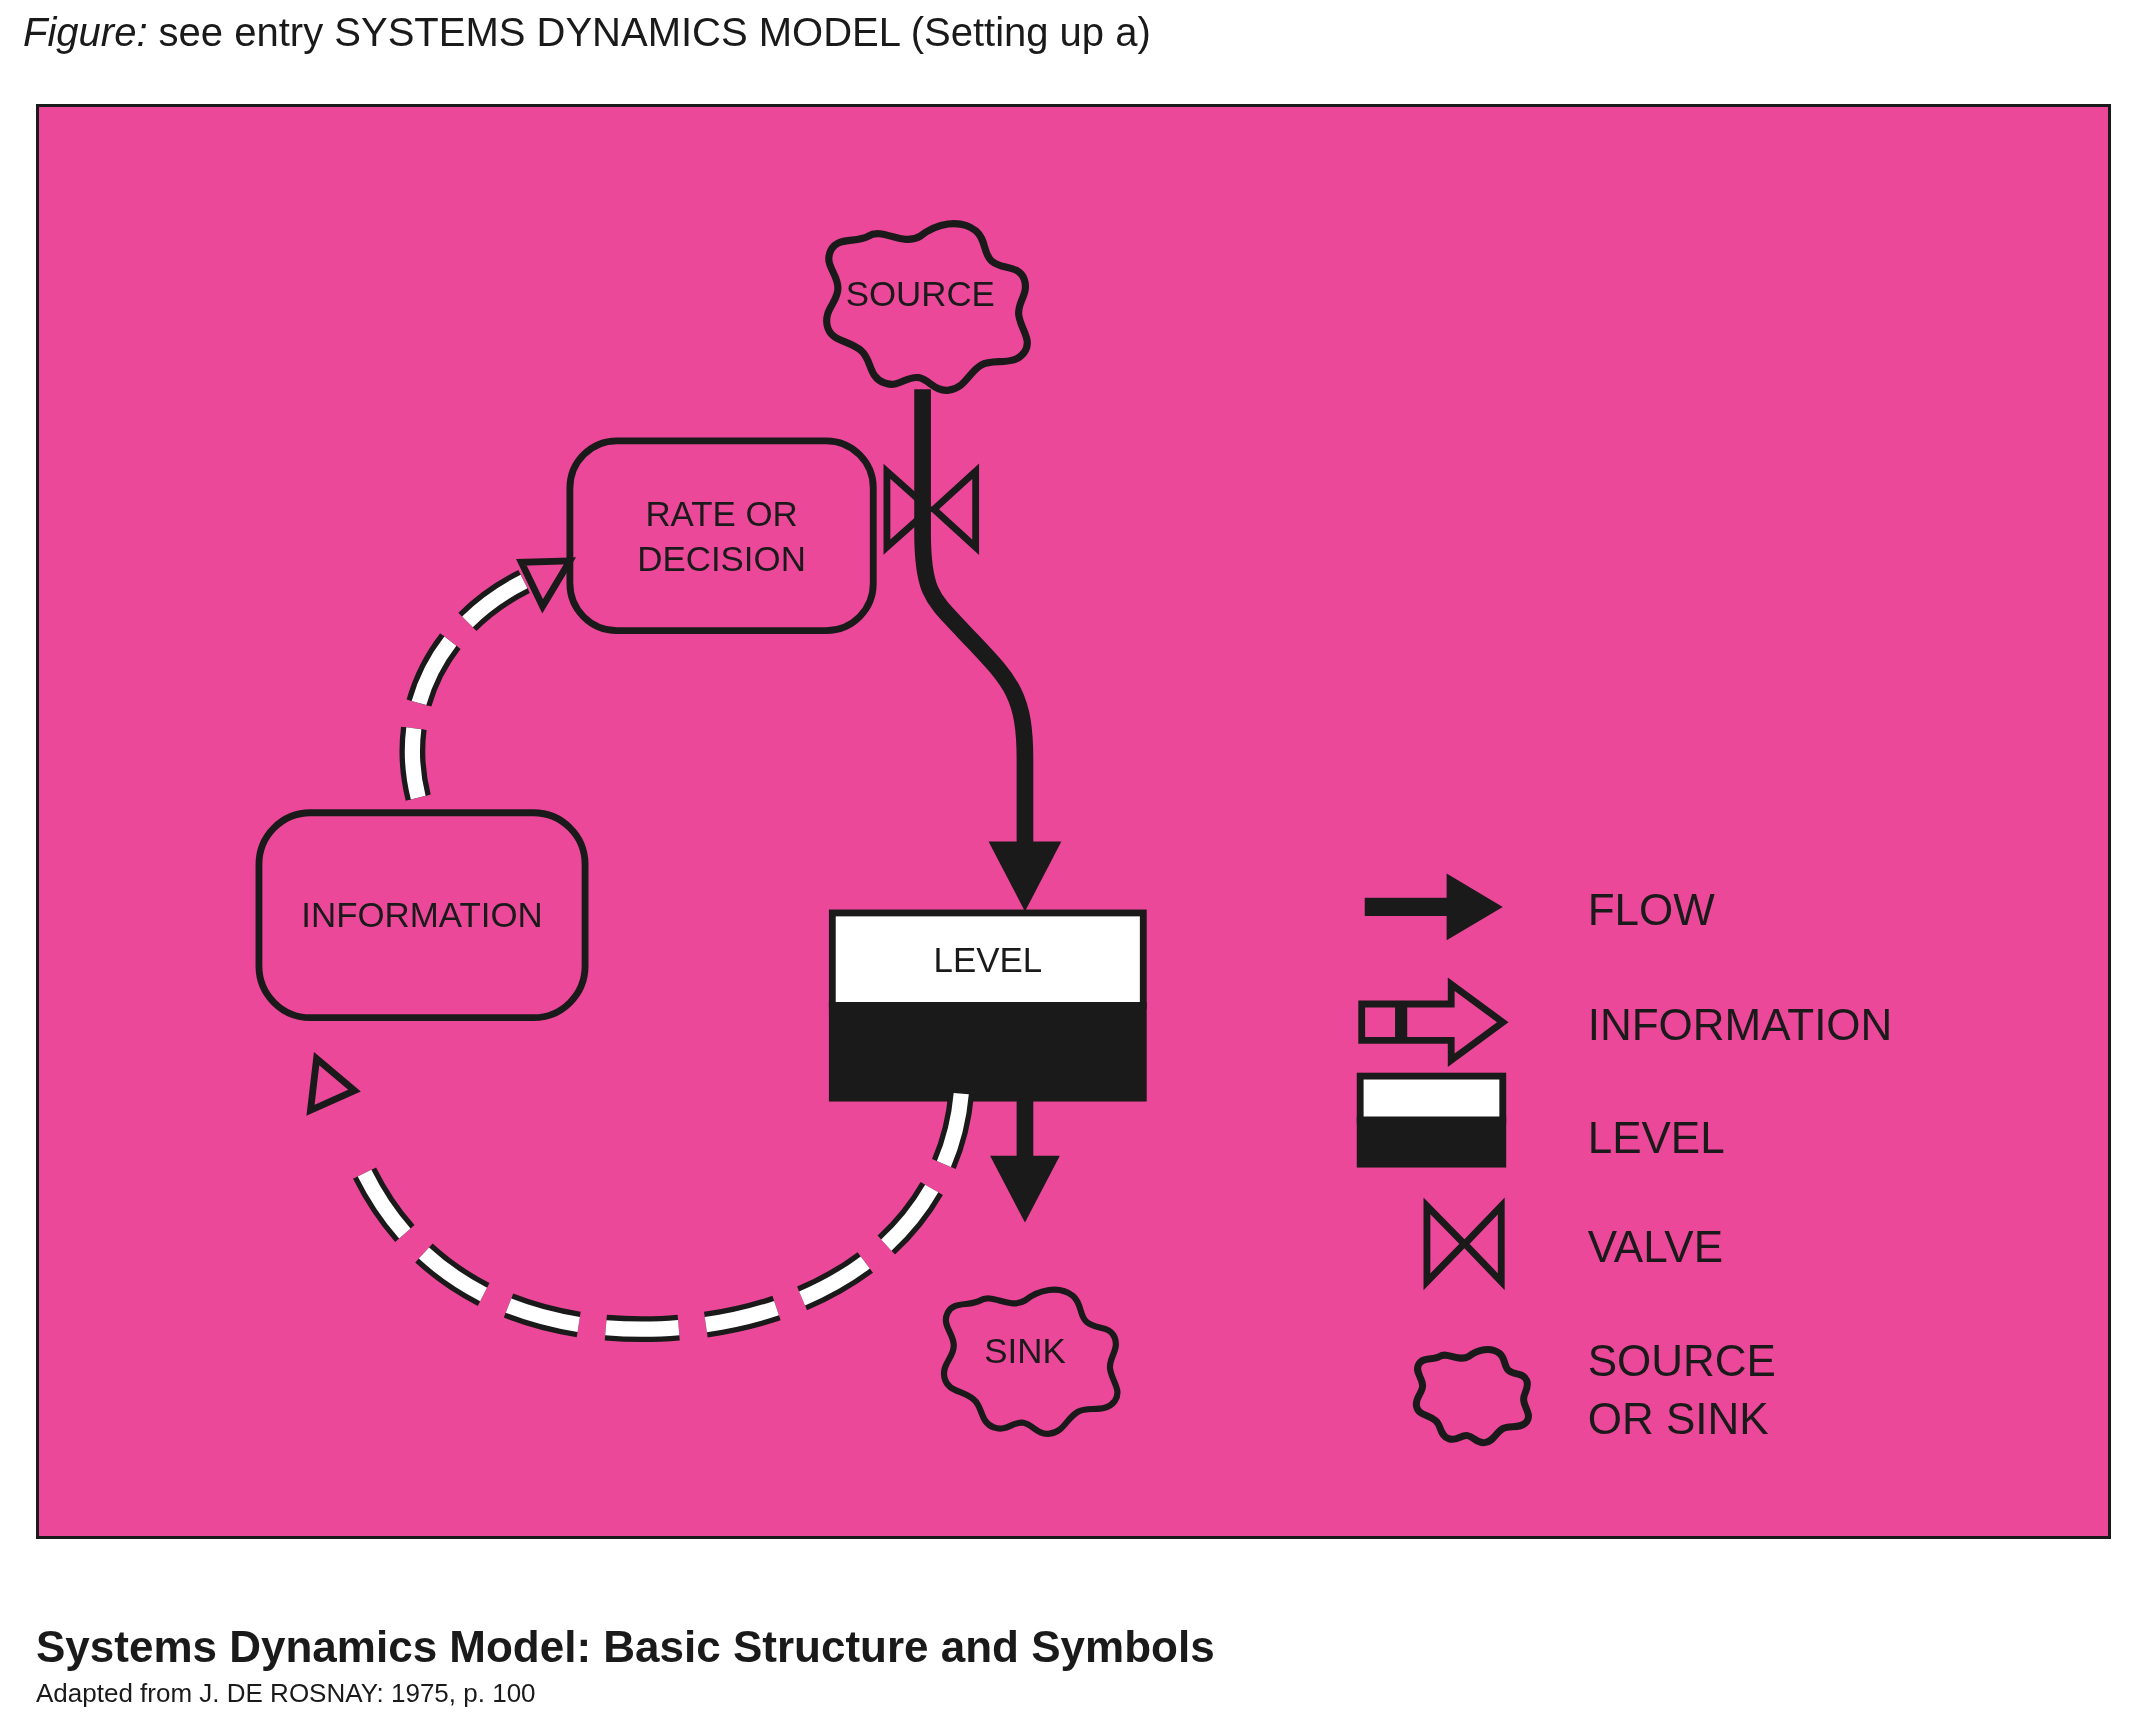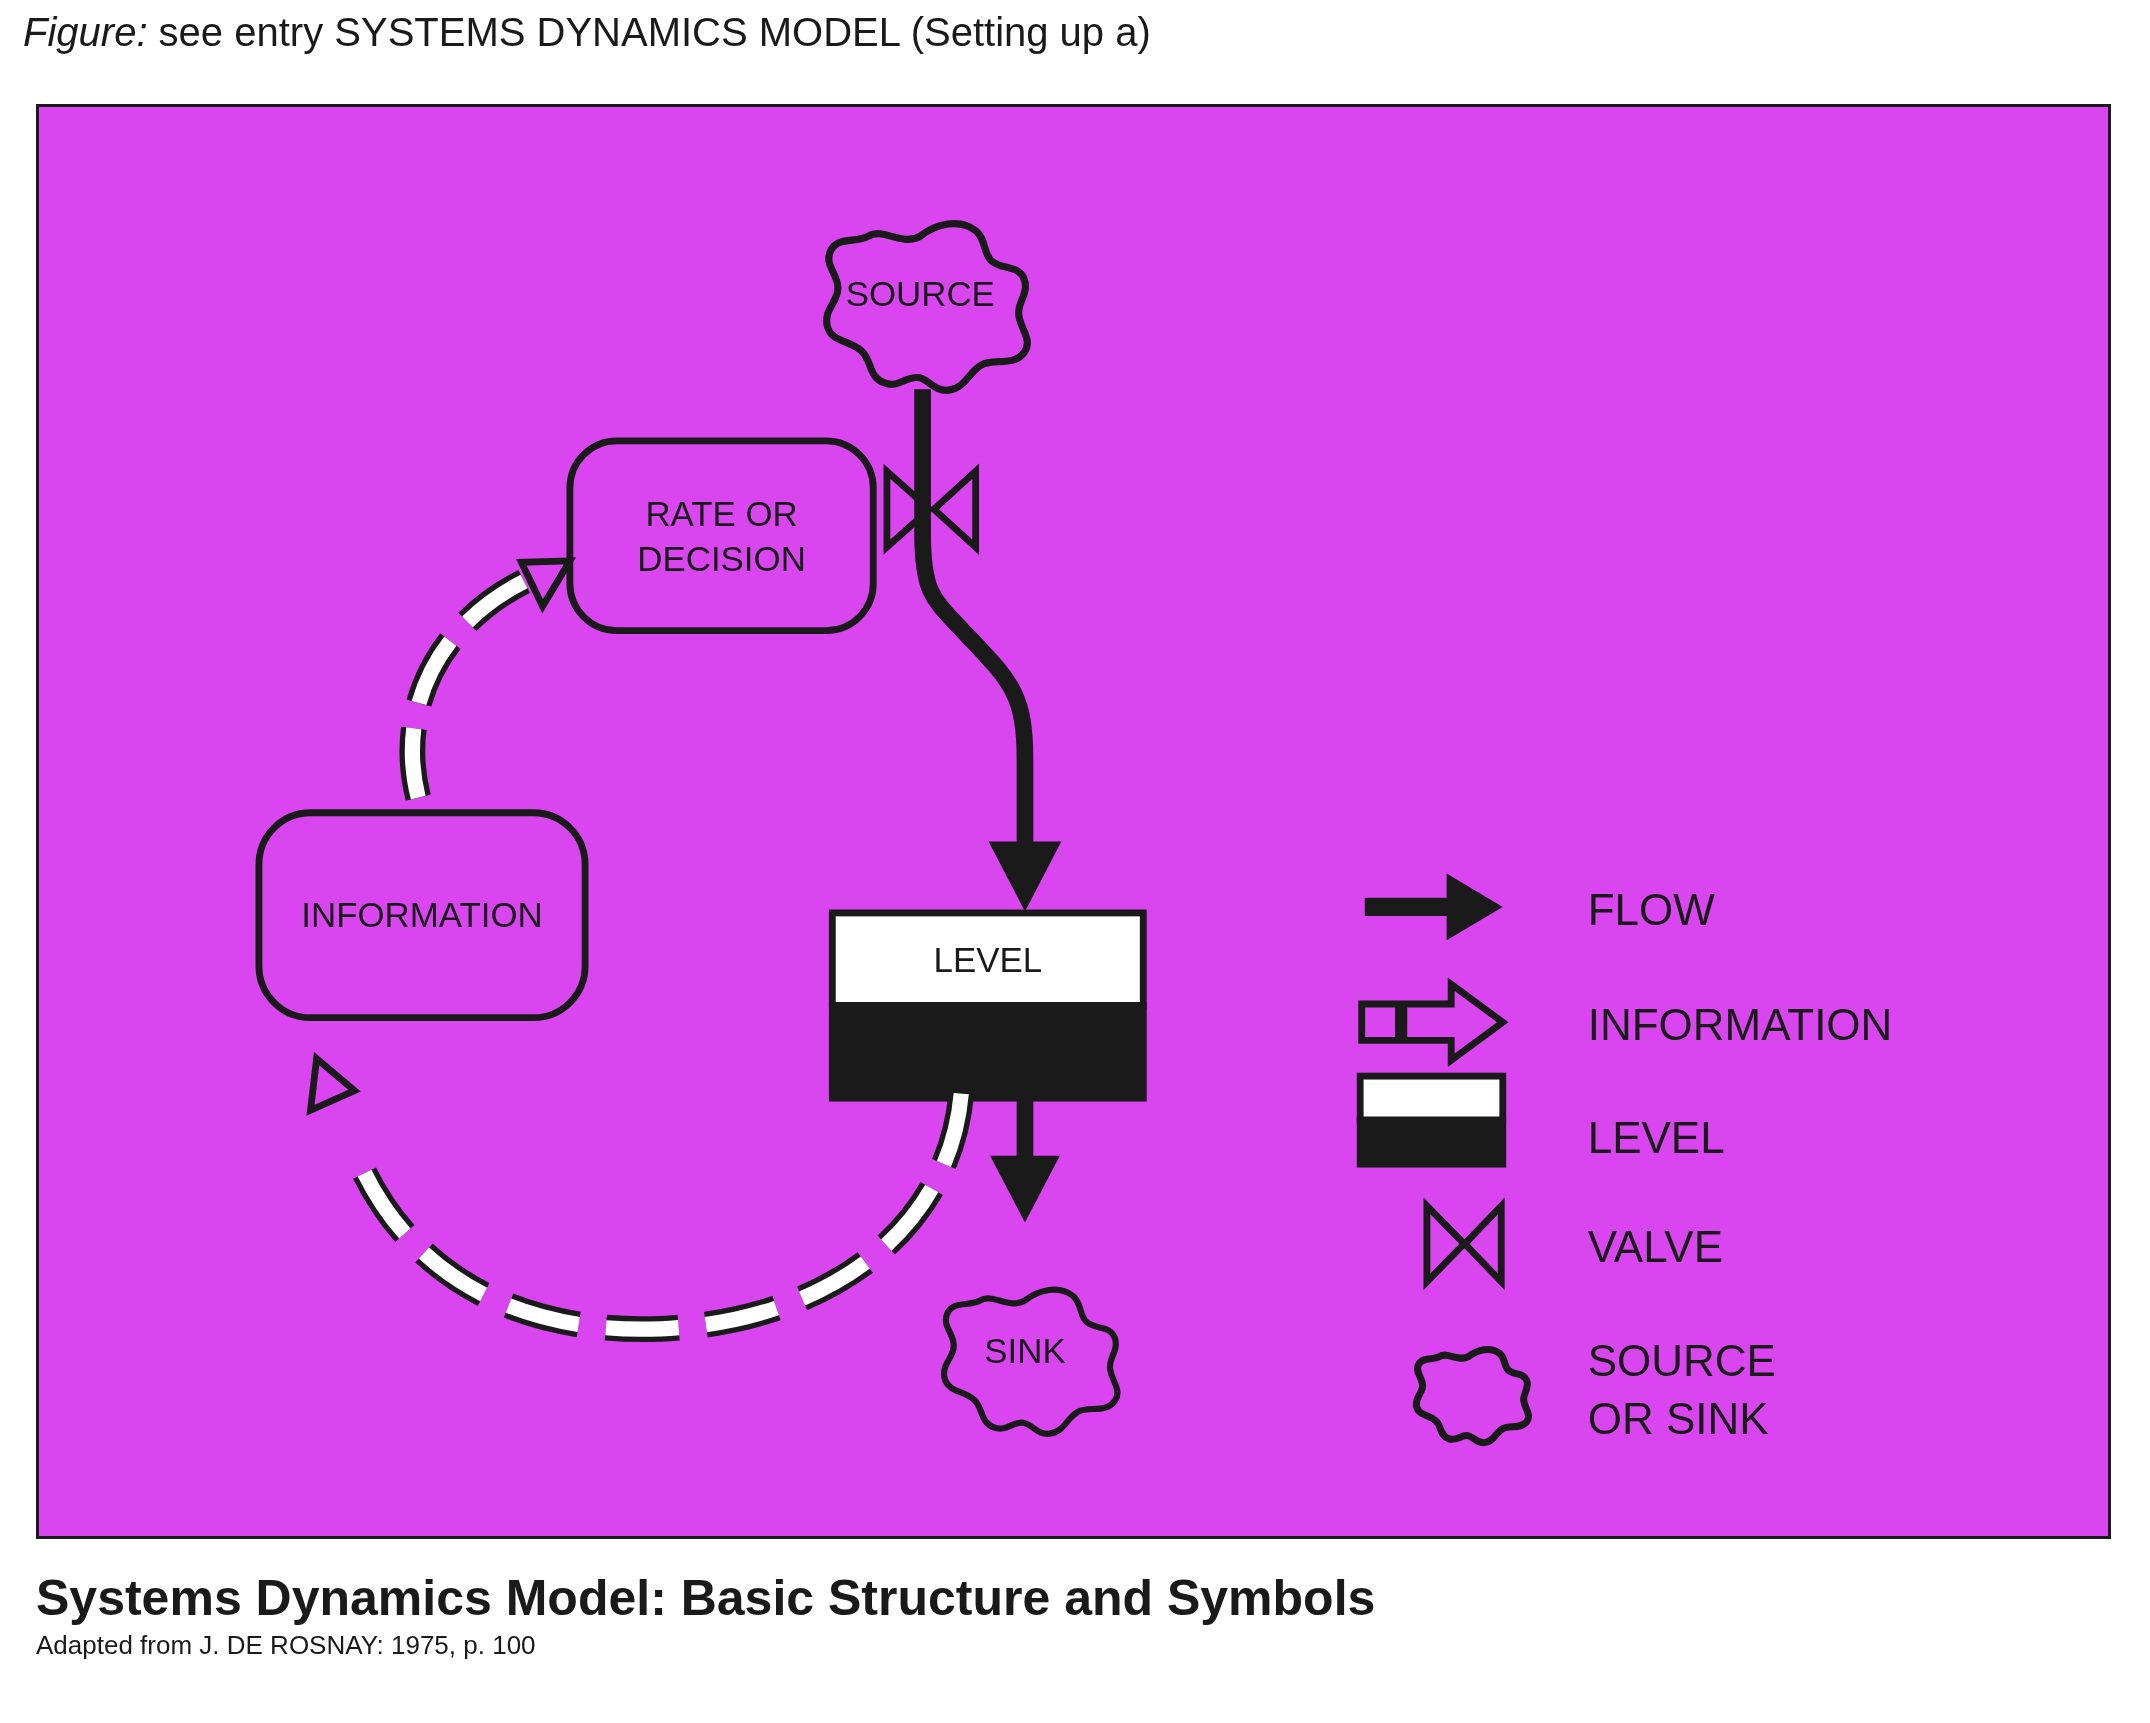--- a/index.html
+++ b/index.html
@@ -44,43 +44,44 @@
   }
   
   .figure-frame {
     position: absolute;
     left: 36px;
     top: 104px;
     width: 2075px;
     height: 1435px;
     border: 3.8px solid #1a1a1a;
     box-sizing: border-box;
-    background: #d946ef;
+    background: #ec4899;
   }
   .diagram-svg {
     position: absolute;
     left: 0;
     top: 0;
     width: 100%;
     height: 100%;
     display: block;
   }
   
   .caption {
     position: absolute;
     left: 36px;
     top: 1575px;
     width: 1819px;
     color: #1a1a1a;
   }
   .caption-title {
-    font-size: 50px;
+    font-size: 44px;
     font-weight: 700;
     line-height: 47px;
     white-space: nowrap;
+    margin-top: 48px;
   }
   .caption-source {
     font-size: 26px;
     font-weight: 400;
     line-height: 47px;
     white-space: nowrap;
   }
   
   text {
     font-family: "Liberation Sans", sans-serif;

